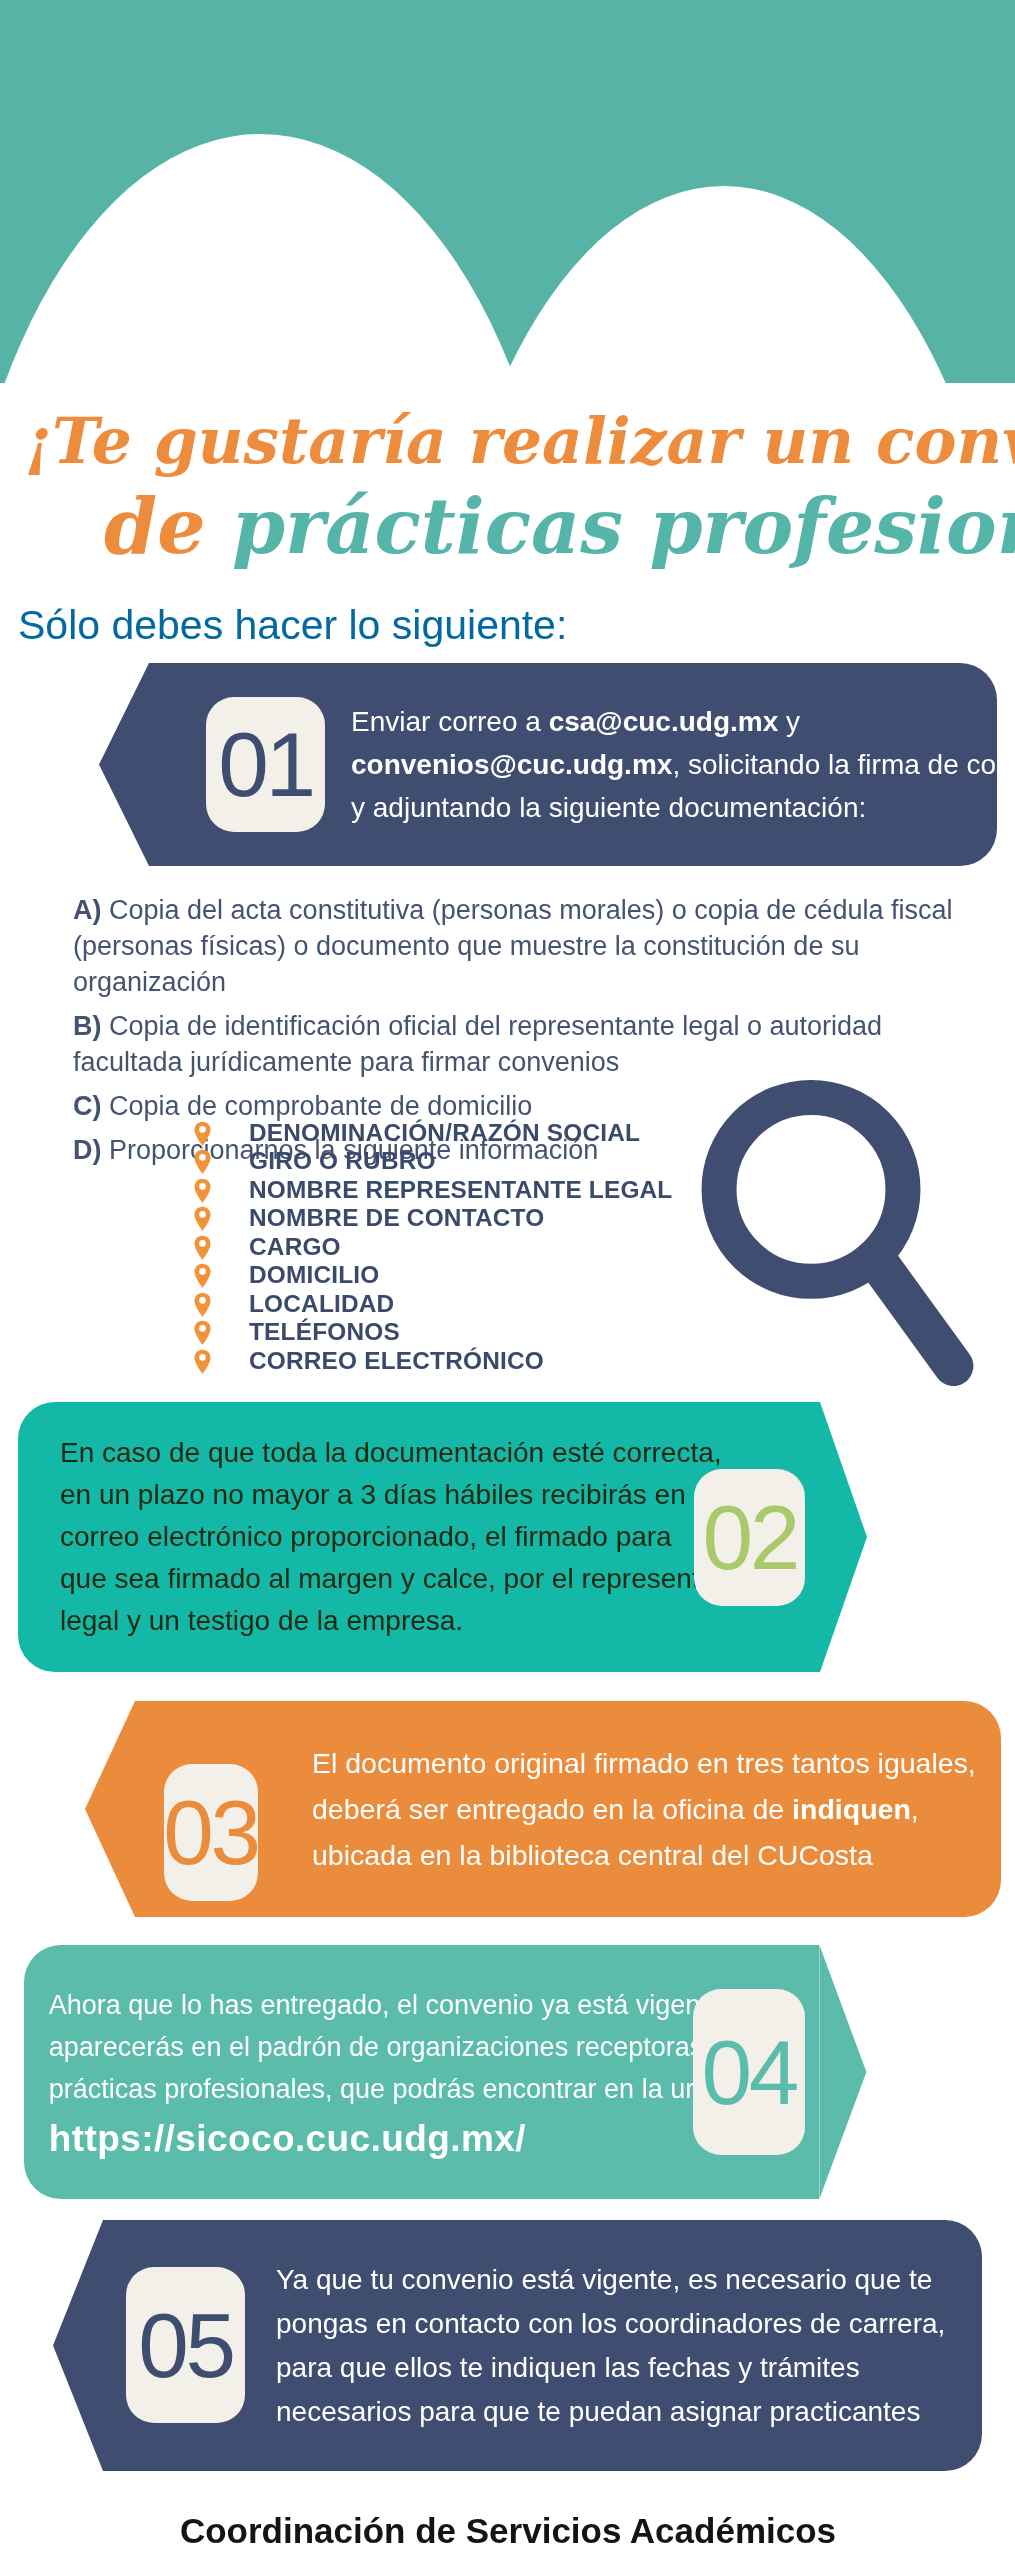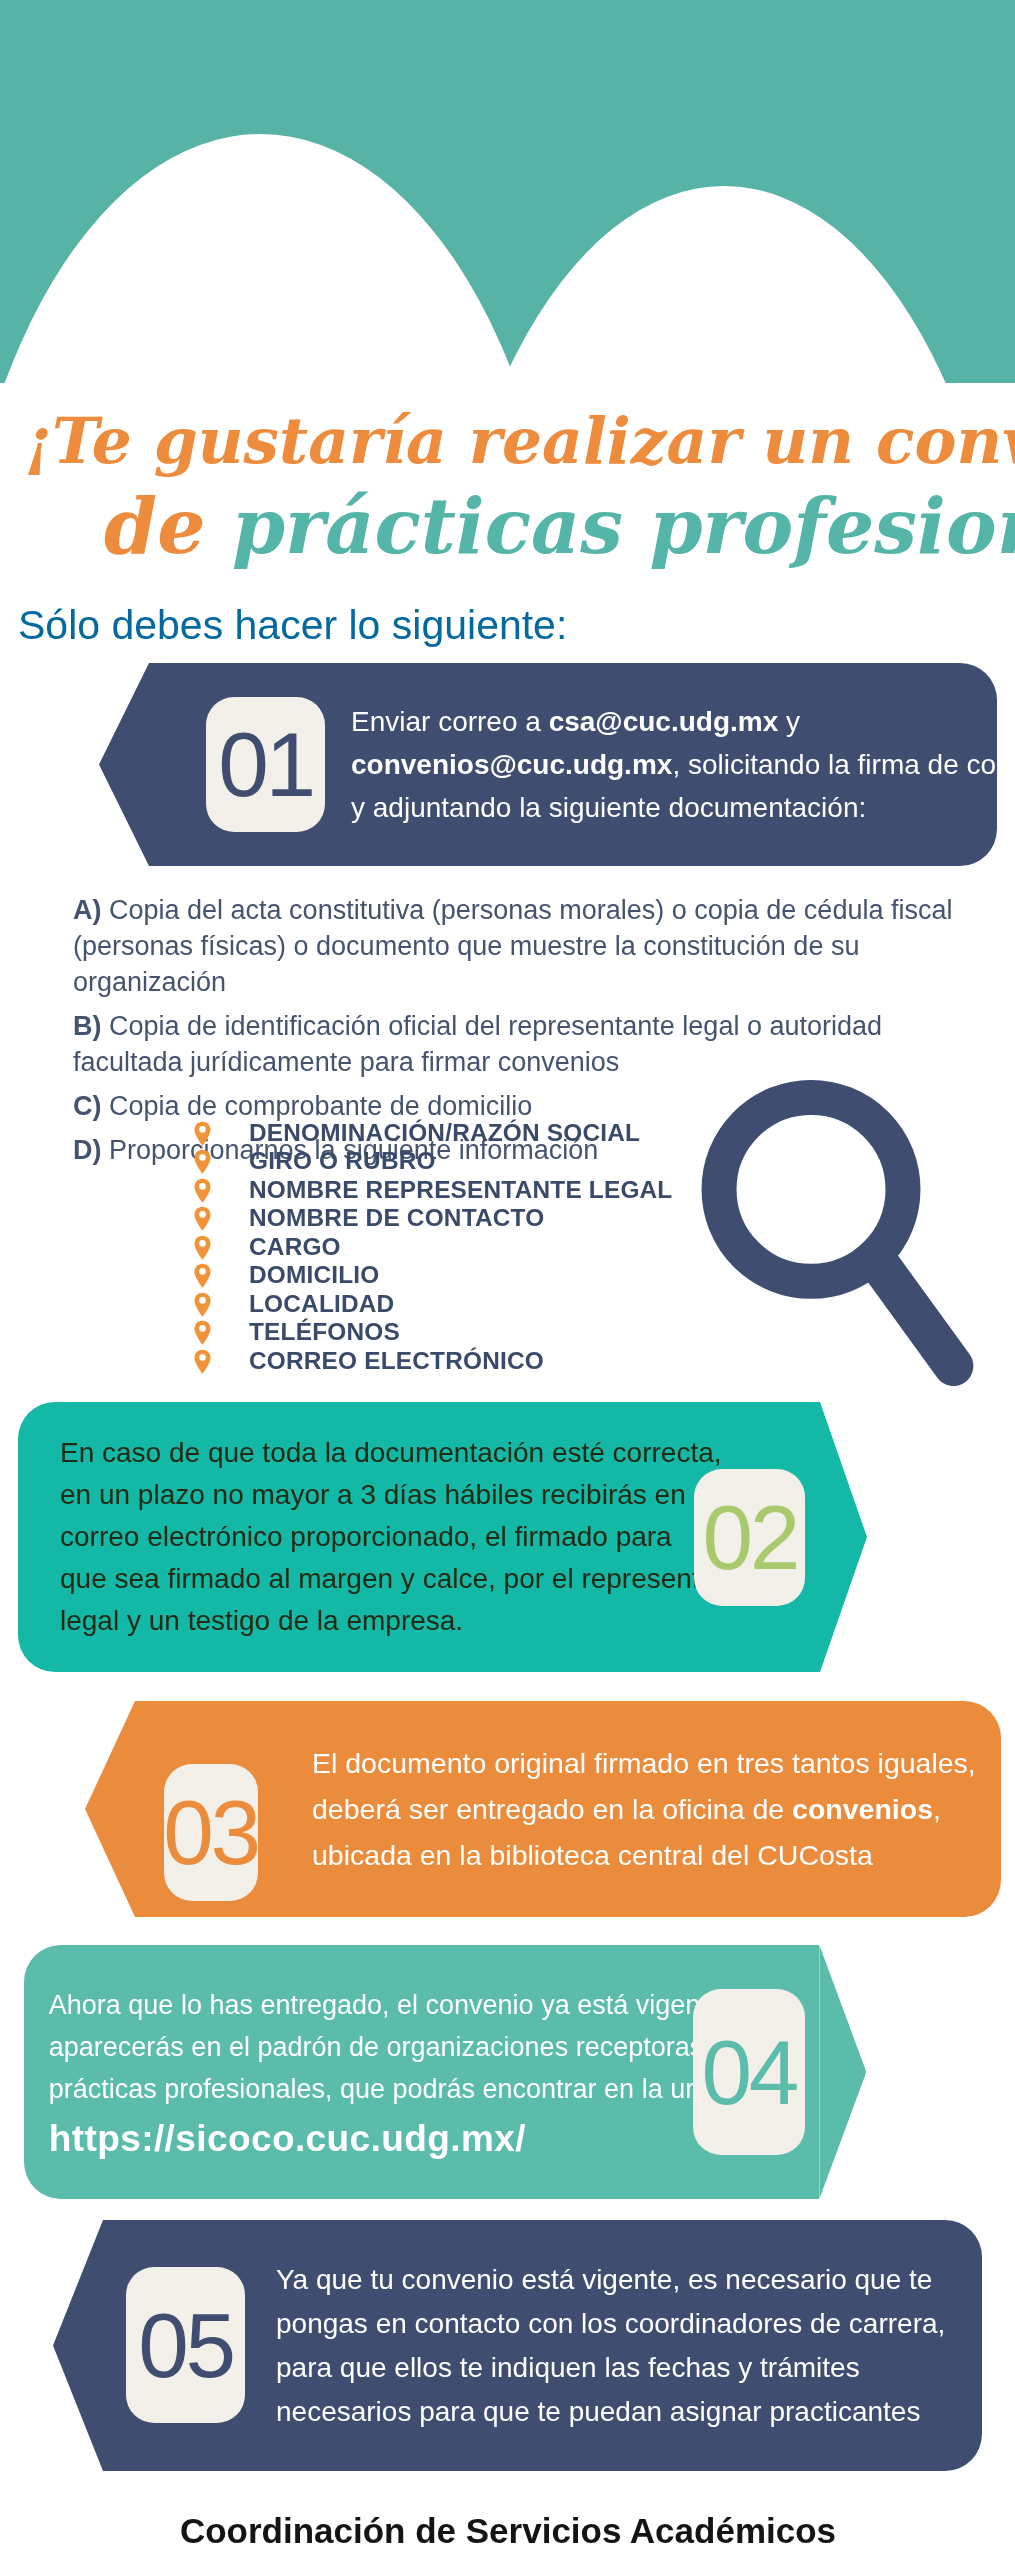--- a/index.html
+++ b/index.html
@@ -215,21 +215,21 @@
   </section>
 
   <section class="banner step3">
     <div class="tip tip-left orange-bg"></div>
     <div class="bbody orange-bg round-r">
       <div class="numbox">
         <span class="num num-orange">03</span>
       </div>
       <div class="btxt white-txt">
         <div class="line">El documento original firmado en tres tantos iguales,</div>
-        <div class="line"><span>deberá ser entregado en la oficina de </span><b>convenios</b><span>,</span></div>
+        <div class="line"><span>deberá ser entregado en la oficina de </span><b>indiquen</b><span>,</span></div>
         <div class="line">ubicada en la biblioteca central del CUCosta</div>
       </div>
     </div>
   </section>
 
   <section class="banner step4">
     <div class="bbody teal-bg round-l">
       <div class="btxt white-txt">
         <div class="line">Ahora que lo has entregado, el convenio ya está vigente y</div>
         <div class="line">aparecerás en el padrón de organizaciones receptoras de</div>

